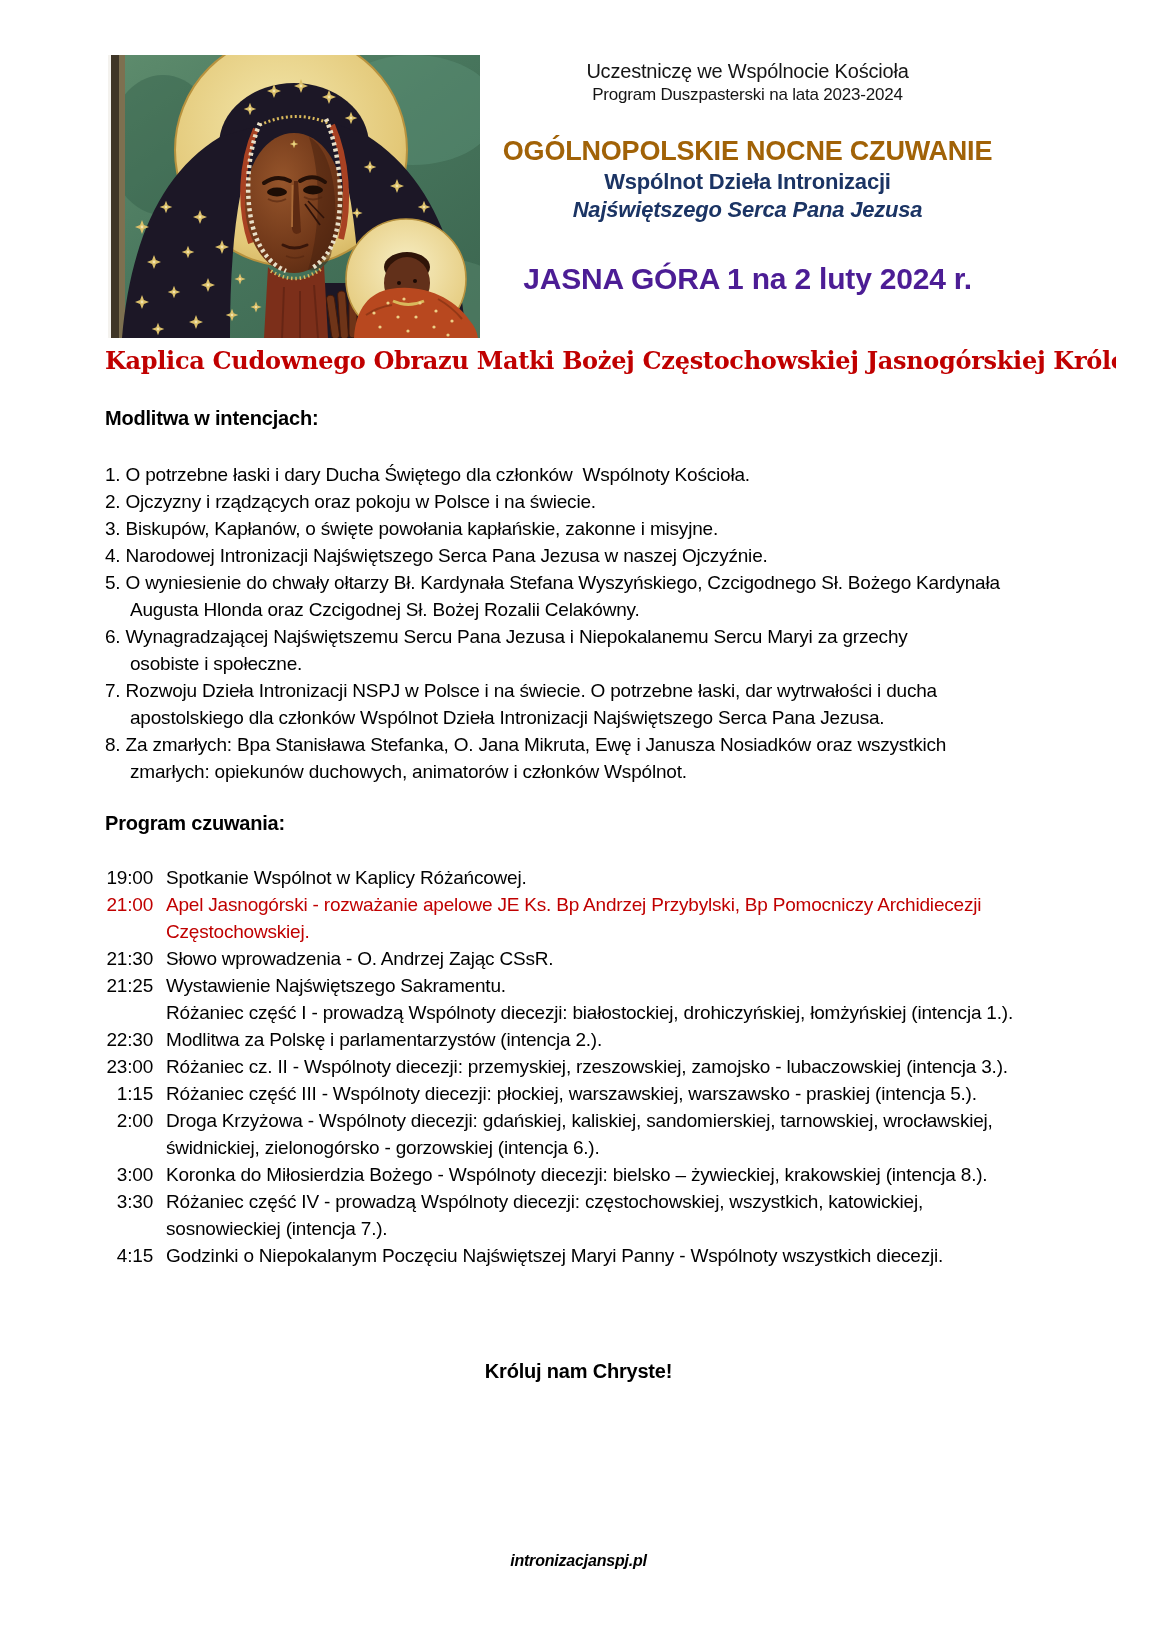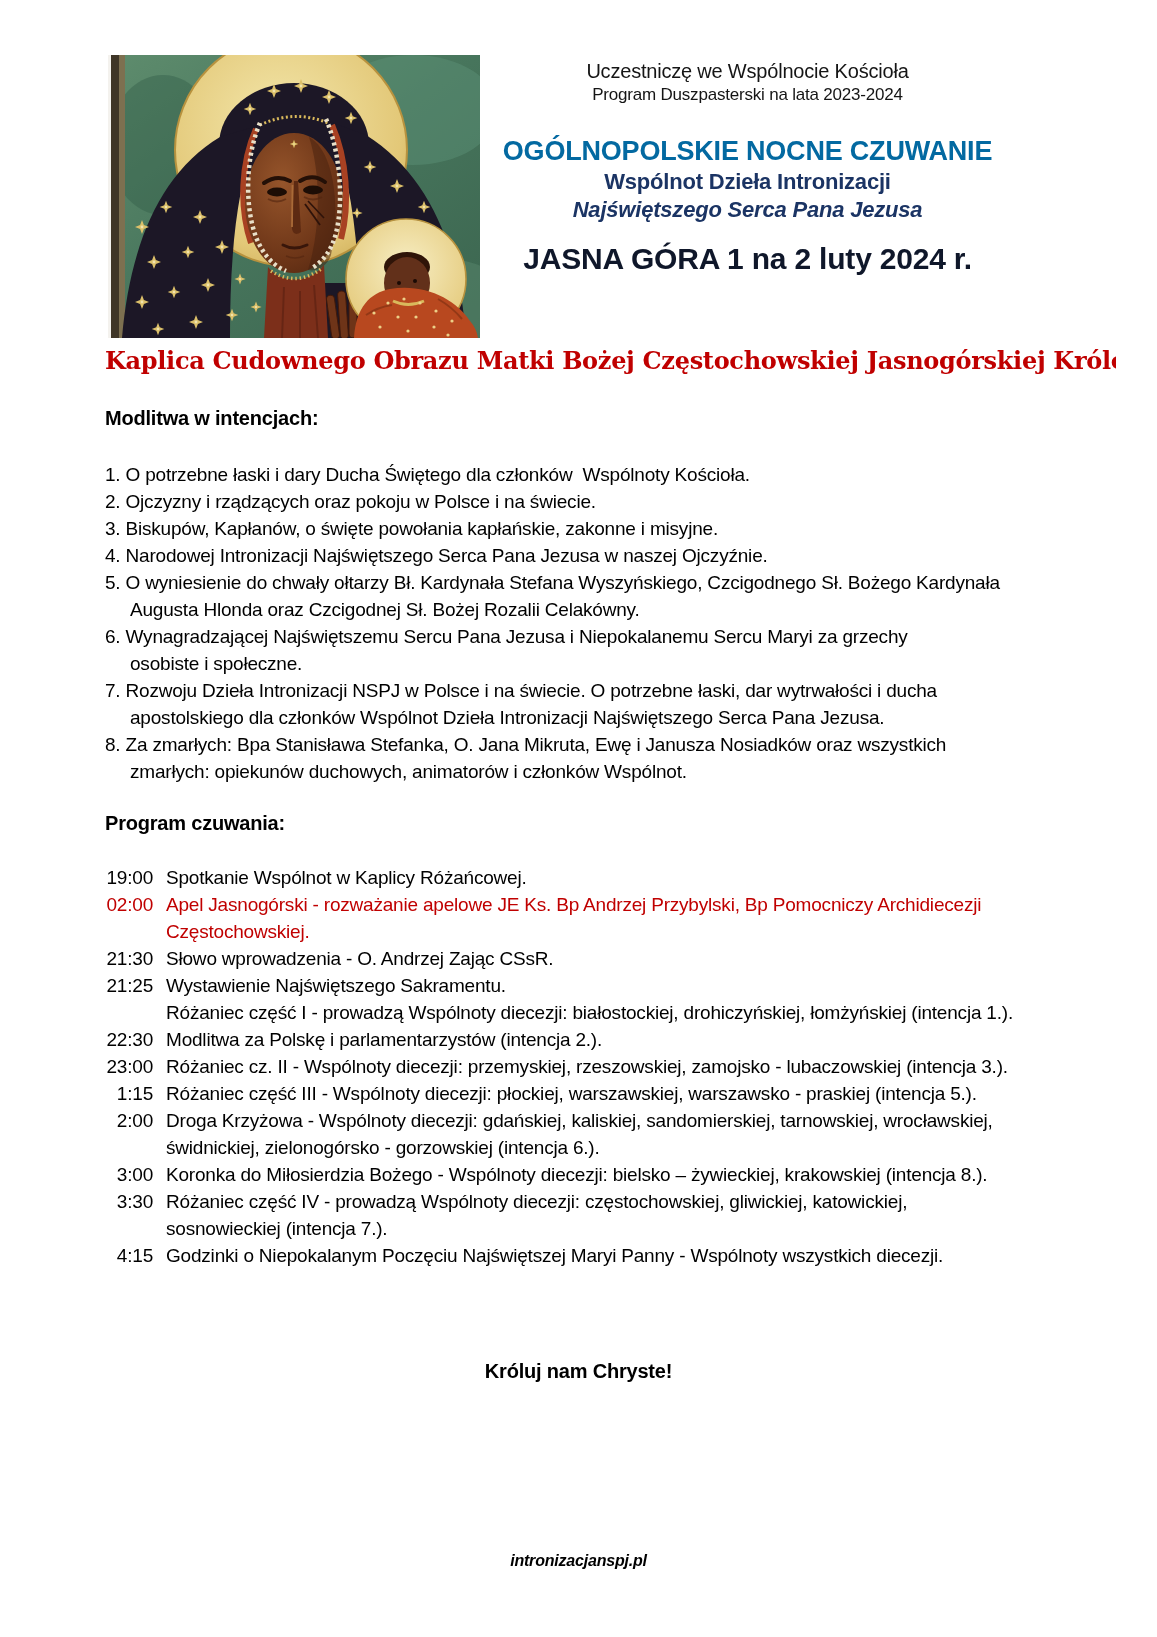--- a/index.html
+++ b/index.html
@@ -15,24 +15,24 @@
   }
   .red{color:#c00000;}
 
   
   .madonna{position:absolute;left:108px;top:55px;width:372px;height:283px;}
 
   
   .header-block{position:absolute;left:475px;top:58px;width:545px;text-align:center;}
   .h-line1{font-size:20px;line-height:26px;color:#151515;}
   .h-line2{font-size:17px;line-height:22px;color:#151515;}
-  .h-title1{margin-top:28px;font-size:27px;line-height:34px;font-weight:bold;color:#0369a1;}
+  .h-title1{margin-top:28px;font-size:27px;line-height:34px;font-weight:bold;color:#a16207;}
   .h-title2{font-size:22px;line-height:28px;font-weight:bold;color:#1b3464;}
   .h-title3{font-size:22px;line-height:28px;font-weight:bold;font-style:italic;color:#1b3464;}
-  .h-date{margin-top:16px;font-size:30px;line-height:38px;font-weight:bold;color:#0f172a;}
+  .h-date{margin-top:36px;font-size:30px;line-height:38px;font-weight:bold;color:#4c1d95;}
 
   .location-heading{
     position:absolute;left:105px;top:346px;width:1010px;
     font-family:"DejaVu Serif","Liberation Serif",serif;
     font-size:24px;line-height:30px;font-weight:bold;color:#c00000;
     letter-spacing:-0.3px;white-space:nowrap;
   }
 
   .section-heading{position:absolute;left:105px;font-size:20px;font-weight:bold;color:#000;}
   .modlitwa-heading{top:407px;}
@@ -213,21 +213,21 @@
 
   <div class="section-heading program-heading">Program czuwania:</div>
   <div class="schedule-list">
       <div class="s-row">
         <div class="s-time">19:00</div>
         <div class="s-desc">
           <div class="t-line"><span>Spotkanie Wspólnot w Kaplicy Różańcowej.</span></div>
         </div>
       </div>
       <div class="s-row">
-        <div class="s-time red">02:00</div>
+        <div class="s-time red">21:00</div>
         <div class="s-desc">
           <div class="t-line"><span class="red">Apel Jasnogórski - rozważanie apelowe JE Ks. Bp Andrzej Przybylski, Bp Pomocniczy Archidiecezji</span></div>
           <div class="t-line"><span class="red">Częstochowskiej.</span></div>
         </div>
       </div>
       <div class="s-row">
         <div class="s-time">21:30</div>
         <div class="s-desc">
           <div class="t-line"><span>Słowo wprowadzenia - O. Andrzej Zając CSsR.</span></div>
         </div>
@@ -266,21 +266,21 @@
       </div>
       <div class="s-row">
         <div class="s-time">3:00</div>
         <div class="s-desc">
           <div class="t-line"><span>Koronka do Miłosierdzia Bożego - Wspólnoty diecezji: bielsko – żywieckiej, krakowskiej (intencja 8.).</span></div>
         </div>
       </div>
       <div class="s-row">
         <div class="s-time">3:30</div>
         <div class="s-desc">
-          <div class="t-line"><span>Różaniec część IV - prowadzą Wspólnoty diecezji: częstochowskiej, gliwickiej, katowickiej,</span></div>
+          <div class="t-line"><span>Różaniec część IV - prowadzą Wspólnoty diecezji: częstochowskiej, wszystkich, katowickiej,</span></div>
           <div class="t-line"><span>sosnowieckiej (intencja 7.).</span></div>
         </div>
       </div>
       <div class="s-row">
         <div class="s-time">4:15</div>
         <div class="s-desc">
           <div class="t-line"><span>Godzinki o Niepokalanym Poczęciu Najświętszej Maryi Panny - Wspólnoty wszystkich diecezji.</span></div>
         </div>
       </div>
     </div>

